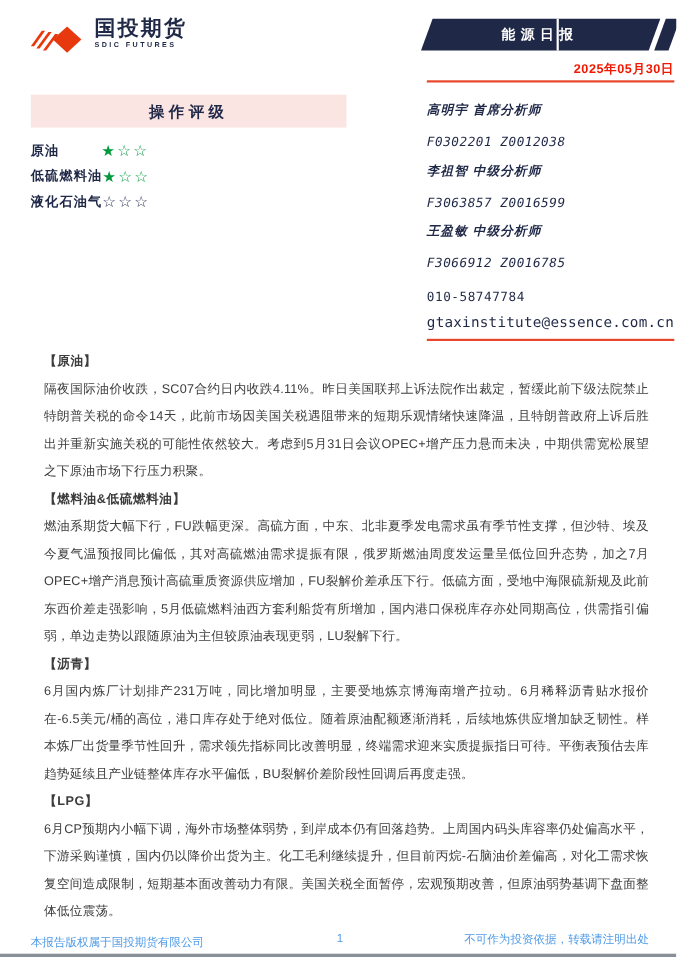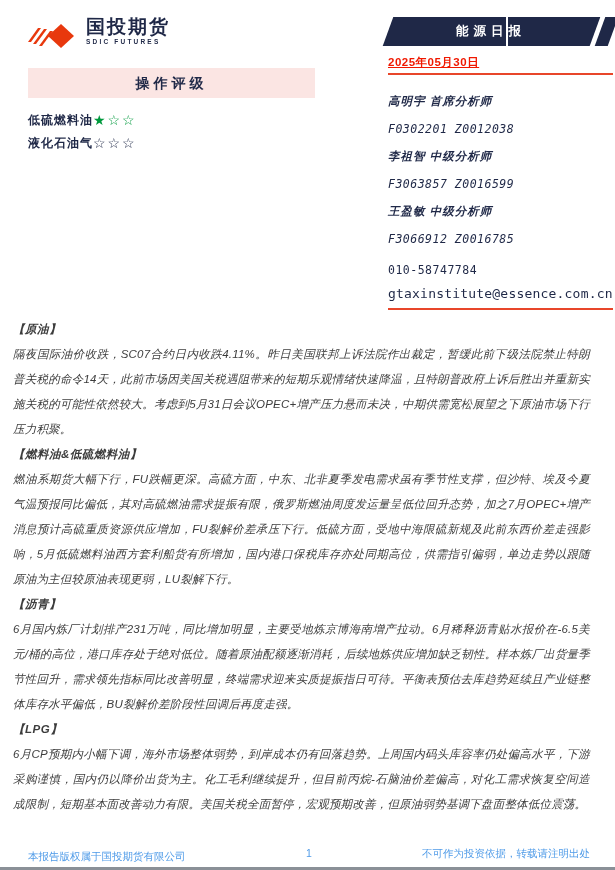--- a/index.html
+++ b/index.html
@@ -17,47 +17,47 @@
   .col-right{flex:1;margin-left:73px;}
 
   
   .logo{display:flex;align-items:flex-start;height:42px;}
   .logo svg{display:block;margin-top:4px;}
   .logo-text{margin-left:8px;}
   .logo-cn{font-size:19px;font-weight:bold;color:var(--navy);letter-spacing:2px;line-height:22px;}
   .logo-en{font-size:6.5px;font-weight:bold;color:var(--navy);letter-spacing:2.2px;line-height:8px;}
 
   
-  .rating-header{margin-top:10px;height:30px;line-height:30px;background:var(--pink);
+  .rating-header{margin-top:28px;height:30px;line-height:30px;background:var(--pink);
     color:var(--navy);font-size:14px;font-weight:bold;text-align:center;letter-spacing:4px;}
   .ratings{margin-top:9px;}
   .rating-row{height:23px;line-height:23px;white-space:nowrap;}
   .rating-label{display:inline-block;min-width:64px;font-size:12px;font-weight:bold;color:var(--navy);letter-spacing:1px;}
   .stars{font-size:14px;letter-spacing:2px;vertical-align:-1px;}
 
   
   .badge-wrap{display:flex;align-items:stretch;height:29px;margin-top:1px;}
   .badge-main{position:relative;flex:1;background:var(--navy);transform:skewX(-20deg);
     display:flex;align-items:center;justify-content:center;}
   .badge-label{transform:skewX(20deg);color:#fff;font-size:12.5px;font-weight:bold;letter-spacing:5px;white-space:nowrap;}
   .badge-divider{position:absolute;top:0;bottom:0;left:57%;width:2px;background:#fff;transform:skewX(20deg);}
   .badge-tail{flex:0 0 13px;margin-left:5px;background:var(--navy);transform:skewX(-20deg);}
-  .date{margin-top:9px;text-align:left;color:var(--date-red);font-size:11.5px;font-weight:bold;letter-spacing:0.5px;text-decoration:underline;}
+  .date{margin-top:9px;text-align:right;color:var(--date-red);font-size:11.5px;font-weight:bold;letter-spacing:0.5px;}
   .red-rule{border-bottom:2px solid var(--rule-red);margin-top:3px;}
   .analysts{margin-top:13px;font-style:italic;}
   .a-name{height:27.5px;line-height:27.5px;font-size:11.5px;font-weight:bold;color:var(--navy);letter-spacing:1px;}
   .a-codes{height:27.5px;line-height:27.5px;font-size:11.5px;color:var(--navy);
     font-family:"DejaVu Sans Mono",monospace;letter-spacing:0.5px;}
   .phone{margin-top:5px;height:25px;line-height:25px;font-size:11.5px;color:var(--navy);
     font-family:"DejaVu Sans Mono",monospace;letter-spacing:0.5px;}
   .email{height:22px;line-height:22px;font-size:13px;color:var(--navy);
     font-family:"DejaVu Sans Mono",monospace;letter-spacing:0.2px;}
 
   
-  .body{padding:7px 25px 0 13px;color:var(--body-text);font-style:italic;}
+  .body{padding:7px 25px 0 40px;color:var(--body-text);}
   .sec-heading{font-size:11.5px;font-weight:bold;line-height:25px;letter-spacing:0.5px;}
   .sec-text{font-size:11.5px;line-height:25px;text-align:justify;letter-spacing:0.2px;}
 
   
   .footer{position:absolute;left:28px;right:25px;bottom:9px;height:14px;
     color:var(--footer-blue);font-size:10.5px;}
   .footer-left{position:absolute;left:0;top:3px;}
   .footer-page{position:absolute;left:0;right:0;top:0;text-align:center;}
   .footer-right{position:absolute;right:0;top:0;}
   .bottom-bar{position:absolute;left:0;right:0;bottom:0;height:3px;background:#8A9097;}
@@ -80,20 +80,21 @@
           </g>
         </svg>
         <div class="logo-text">
           <div class="logo-cn">国投期货</div>
           <div class="logo-en">SDIC FUTURES</div>
         </div>
       </div>
 
       <div class="rating-header">操作评级</div>
       <div class="ratings" id="ratings">
+          <div class="rating-row"><span class="rating-label">原油</span><span class="stars" style="color: rgb(0, 154, 61);">★☆☆</span></div>
           <div class="rating-row"><span class="rating-label">低硫燃料油</span><span class="stars" style="color: rgb(0, 154, 61);">★☆☆</span></div>
           <div class="rating-row"><span class="rating-label">液化石油气</span><span class="stars" style="color: rgb(31, 40, 71);">☆☆☆</span></div>
         </div>
     </div>
 
     <div class="col-right">
       <div class="badge-wrap">
         <span class="badge-main">
           <span class="badge-divider"></span>
           <span class="badge-label">能源日报</span>

